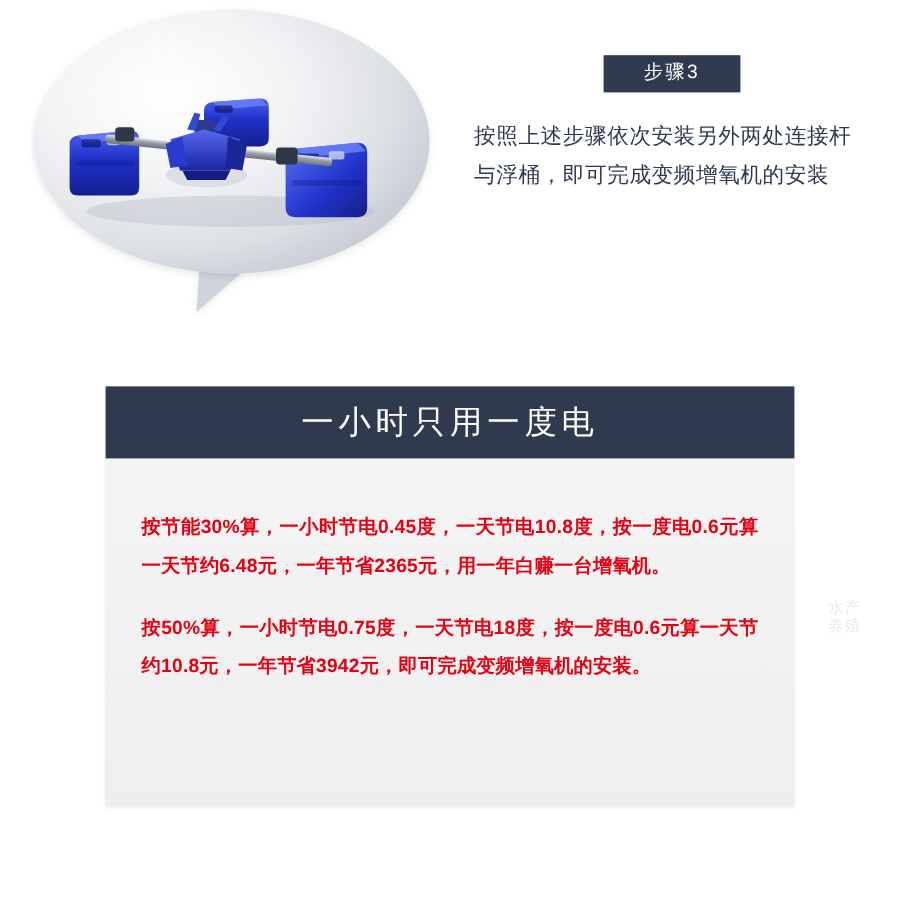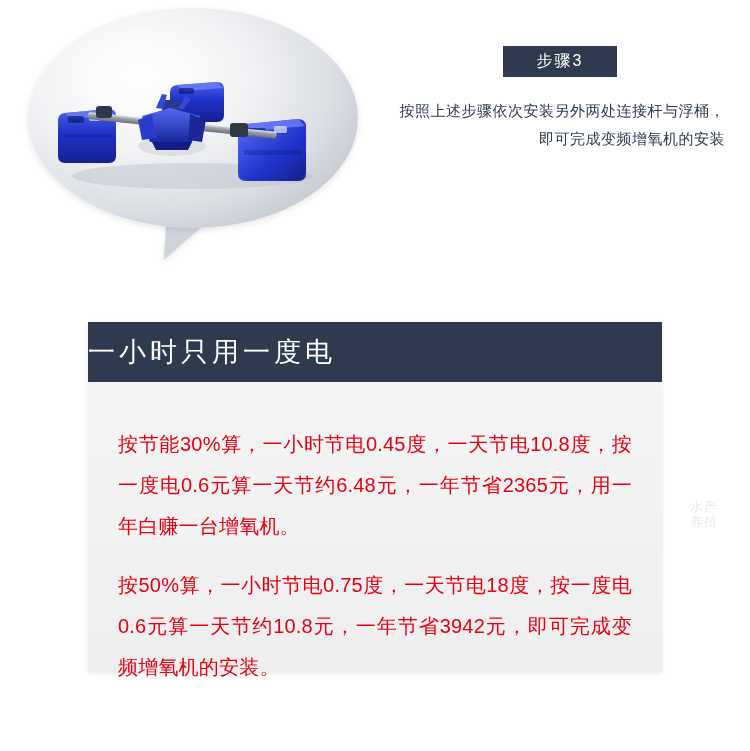--- a/index.html
+++ b/index.html
@@ -76,40 +76,40 @@
     background: #2f3a4f;
     color: #ffffff;
     font-size: 16px;
     letter-spacing: 2px;
     padding: 7px 34px 8px 34px;
     line-height: 1;
   }
   #step-desc {
     margin-top: 20px;
     color: #2f3a4f;
-    font-size: 15px;
+    font-size: 18px;
     line-height: 1.85;
     letter-spacing: 0.5px;
-    text-align: right;
+    text-align: left;
   }
 
   
   #panel {
     position: absolute;
     left: 88px; top: 322px;
     width: 574px; height: 350px;
     background: linear-gradient(#f6f6f6, #eeeeee);
     box-shadow: 0 1px 4px rgba(0,0,0,0.10);
   }
   #panel-header {
     height: 60px;
     background: #2f3a4f;
     display: flex;
     align-items: center;
-    justify-content: flex-start;
+    justify-content: center;
   }
   #panel-title {
     color: #ffffff;
     font-size: 27px;
     letter-spacing: 4px;
     font-weight: normal;
     margin: 0;
   }
   #panel-body {
     padding: 24px 30px 0 30px;
@@ -119,25 +119,25 @@
     font-size: 15.5px;
     line-height: 2.0;
     letter-spacing: 0.2px;
     color: #2b2b2b;
     text-align: justify;
     margin: 0;
     text-indent: 2em;
   }
   .para .hl { color: #e60012; }
   .para-red {
-    font-size: 20px;
+    font-size: 16px;
     line-height: 2.05;
     letter-spacing: 0.2px;
     color: #e60012;
-    font-weight: normal;
+    font-weight: bold;
     text-align: justify;
     margin: 18px 0 0 0;
     text-indent: 0;
   }
 </style>
 </head>
 <body>
 
 <div id="top-section">
 

